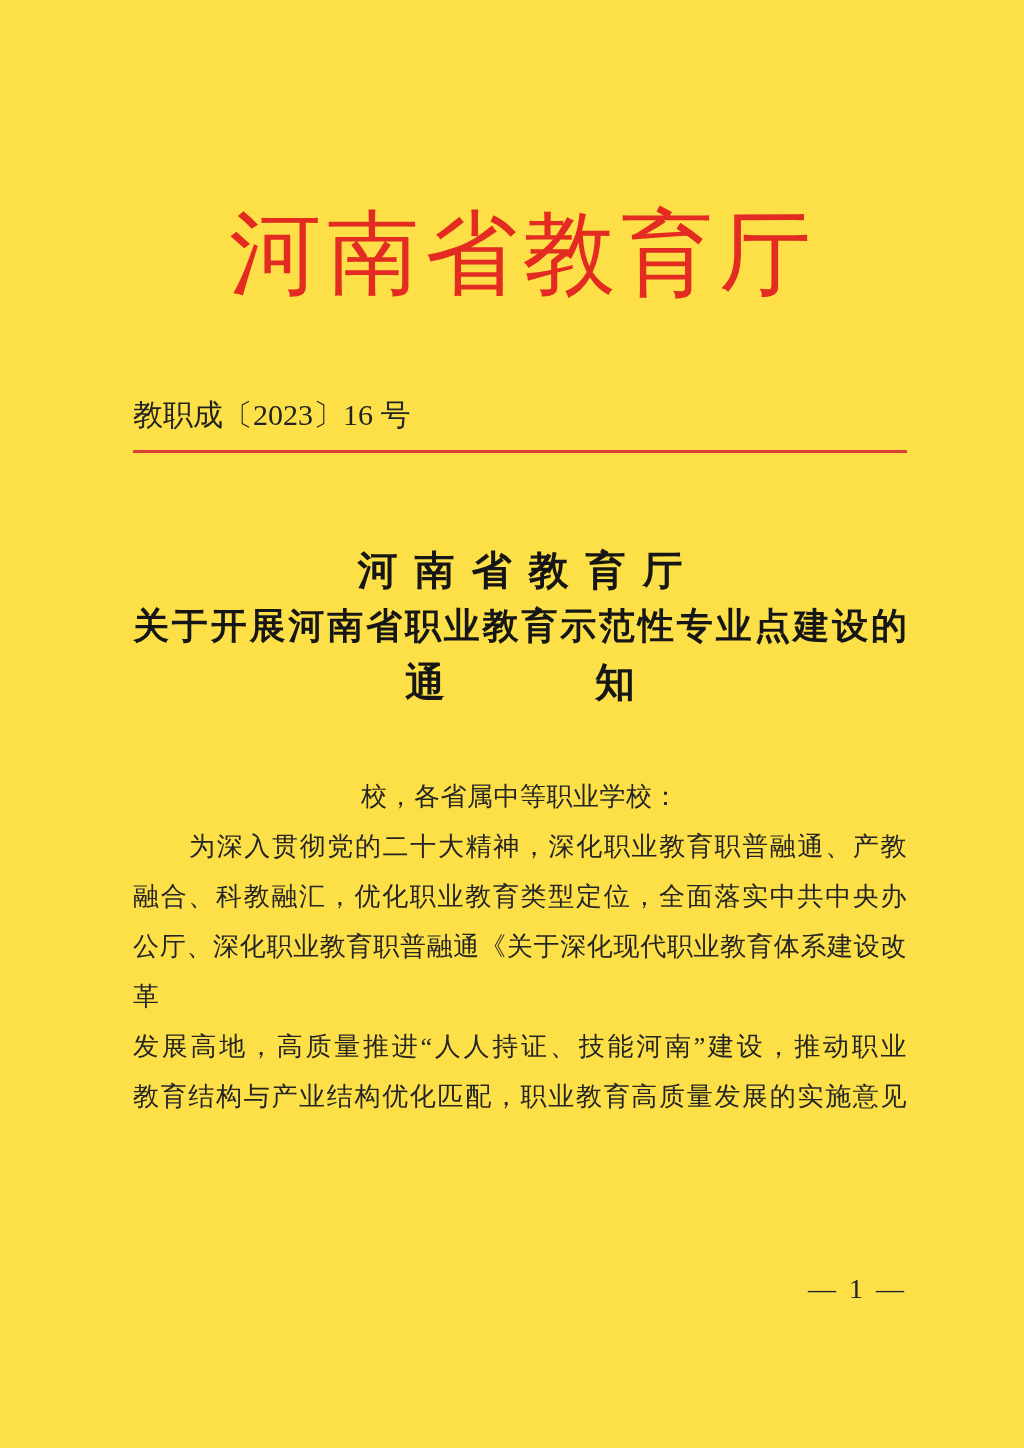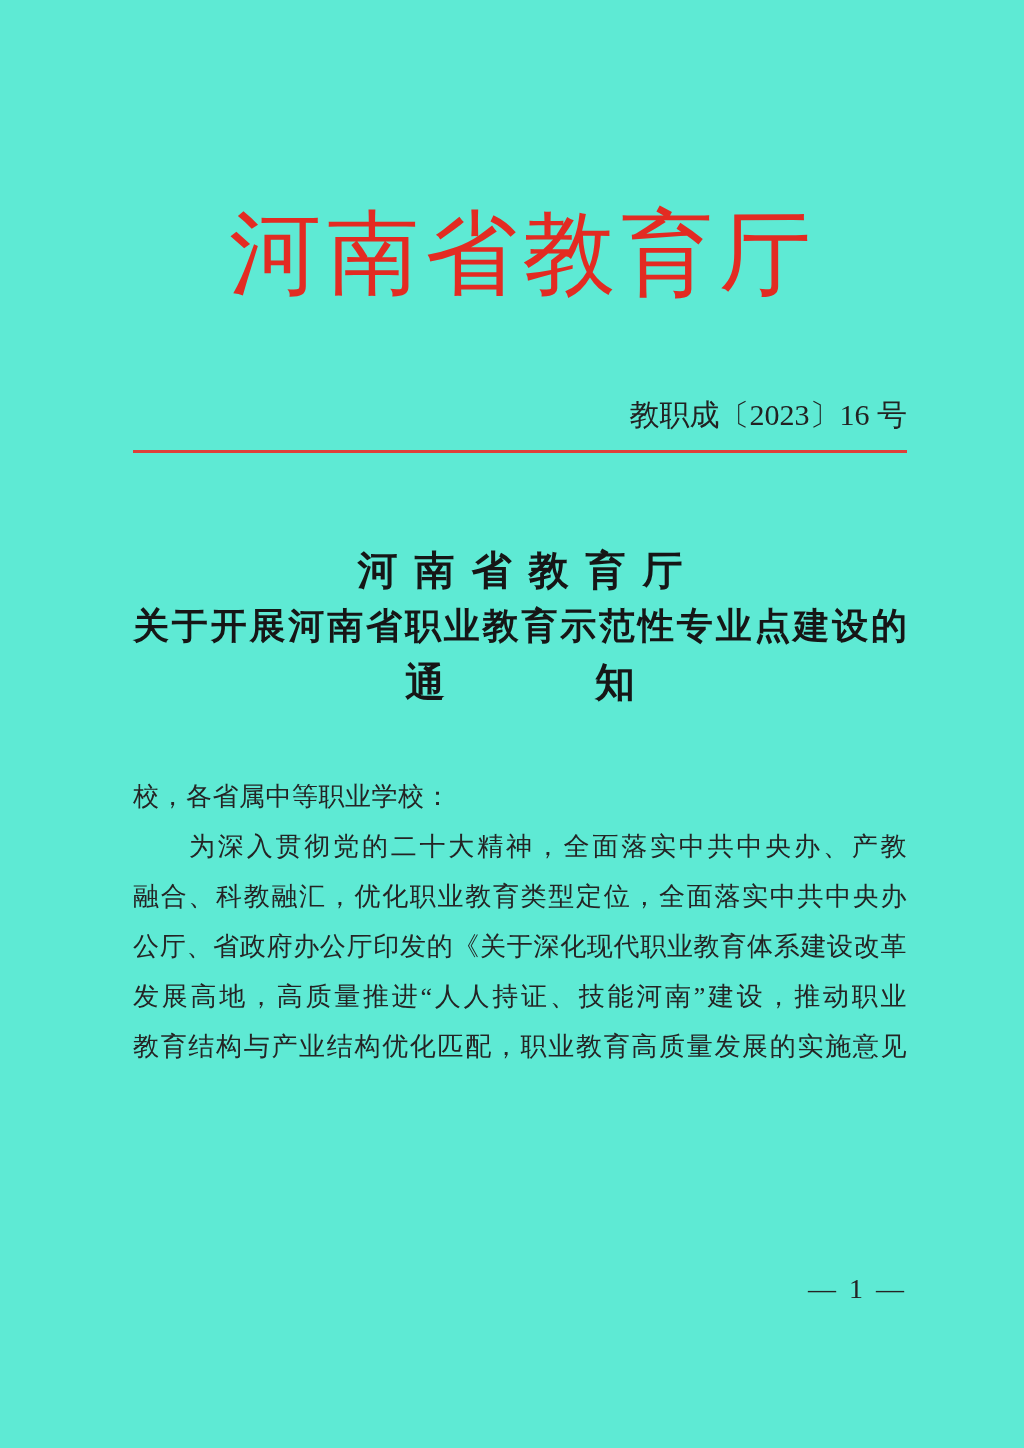--- a/index.html
+++ b/index.html
@@ -1,20 +1,20 @@
 <!DOCTYPE html>
 <html lang="zh"><head>
 <meta charset="utf-8">
 <style>
   html, body { margin: 0; padding: 0; background: #ffffff; }
   .page {
     position: relative;
     width: 1024px;
     height: 1448px;
-    background: #5eead4;
+    background: #fde047;
     overflow: hidden;
     font-family: "Liberation Serif", "DejaVu Serif", serif;
     color: #1c1c1c;
   }
   .col {
     position: absolute;
     left: 133px;
     top: 0;
     width: 774px;
     height: 100%;
@@ -28,21 +28,21 @@
     line-height: 104px;
     letter-spacing: 6px;
     text-indent: 6px;
     color: #e32b22;
     white-space: nowrap;
   }
   .doc-number {
     position: absolute;
     top: 396px;
     left: 0; right: 0;
-    text-align: right;
+    text-align: left;
     font-size: 30px;
     line-height: 38px;
     color: #222222;
     white-space: nowrap;
   }
   .rule {
     position: absolute;
     top: 450px;
     left: 0; right: 0;
     height: 3px;
@@ -87,20 +87,21 @@
   .body-block {
     position: absolute;
     top: 772px;
     left: 0; right: 0;
   }
   .line {
     font-size: 26px;
     line-height: 50px;
     color: #242424;
     letter-spacing: 0.5px;
+    text-align: center;
   }
   .flush {
     text-align: justify;
     text-align-last: justify;
   }
   .indent {
     text-indent: 56px;
   }
   .page-num {
     position: absolute;
@@ -129,23 +130,23 @@
 
     <div class="title2">关于开展河南省职业教育示范性专业点建设的</div>
 
     <div class="title3">
       <span>通</span>
       <span>知</span>
     </div>
 
     <div class="body-block">
       <div class="line">校，各省属中等职业学校：</div>
-      <div class="line flush indent">为深入贯彻党的二十大精神，全面落实中共中央办、产教</div>
+      <div class="line flush indent">为深入贯彻党的二十大精神，深化职业教育职普融通、产教</div>
       <div class="line flush">融合、科教融汇，优化职业教育类型定位，全面落实中共中央办</div>
-      <div class="line flush">公厅、省政府办公厅印发的《关于深化现代职业教育体系建设改革</div>
+      <div class="line flush">公厅、深化职业教育职普融通《关于深化现代职业教育体系建设改革</div>
       <div class="line flush">发展高地，高质量推进“人人持证、技能河南”建设，推动职业</div>
       <div class="line flush">教育结构与产业结构优化匹配，职业教育高质量发展的实施意见</div>
     </div>
 
     <div class="page-num">— 1 —</div>
 
   </div>
 </div>
 
 </body></html>

